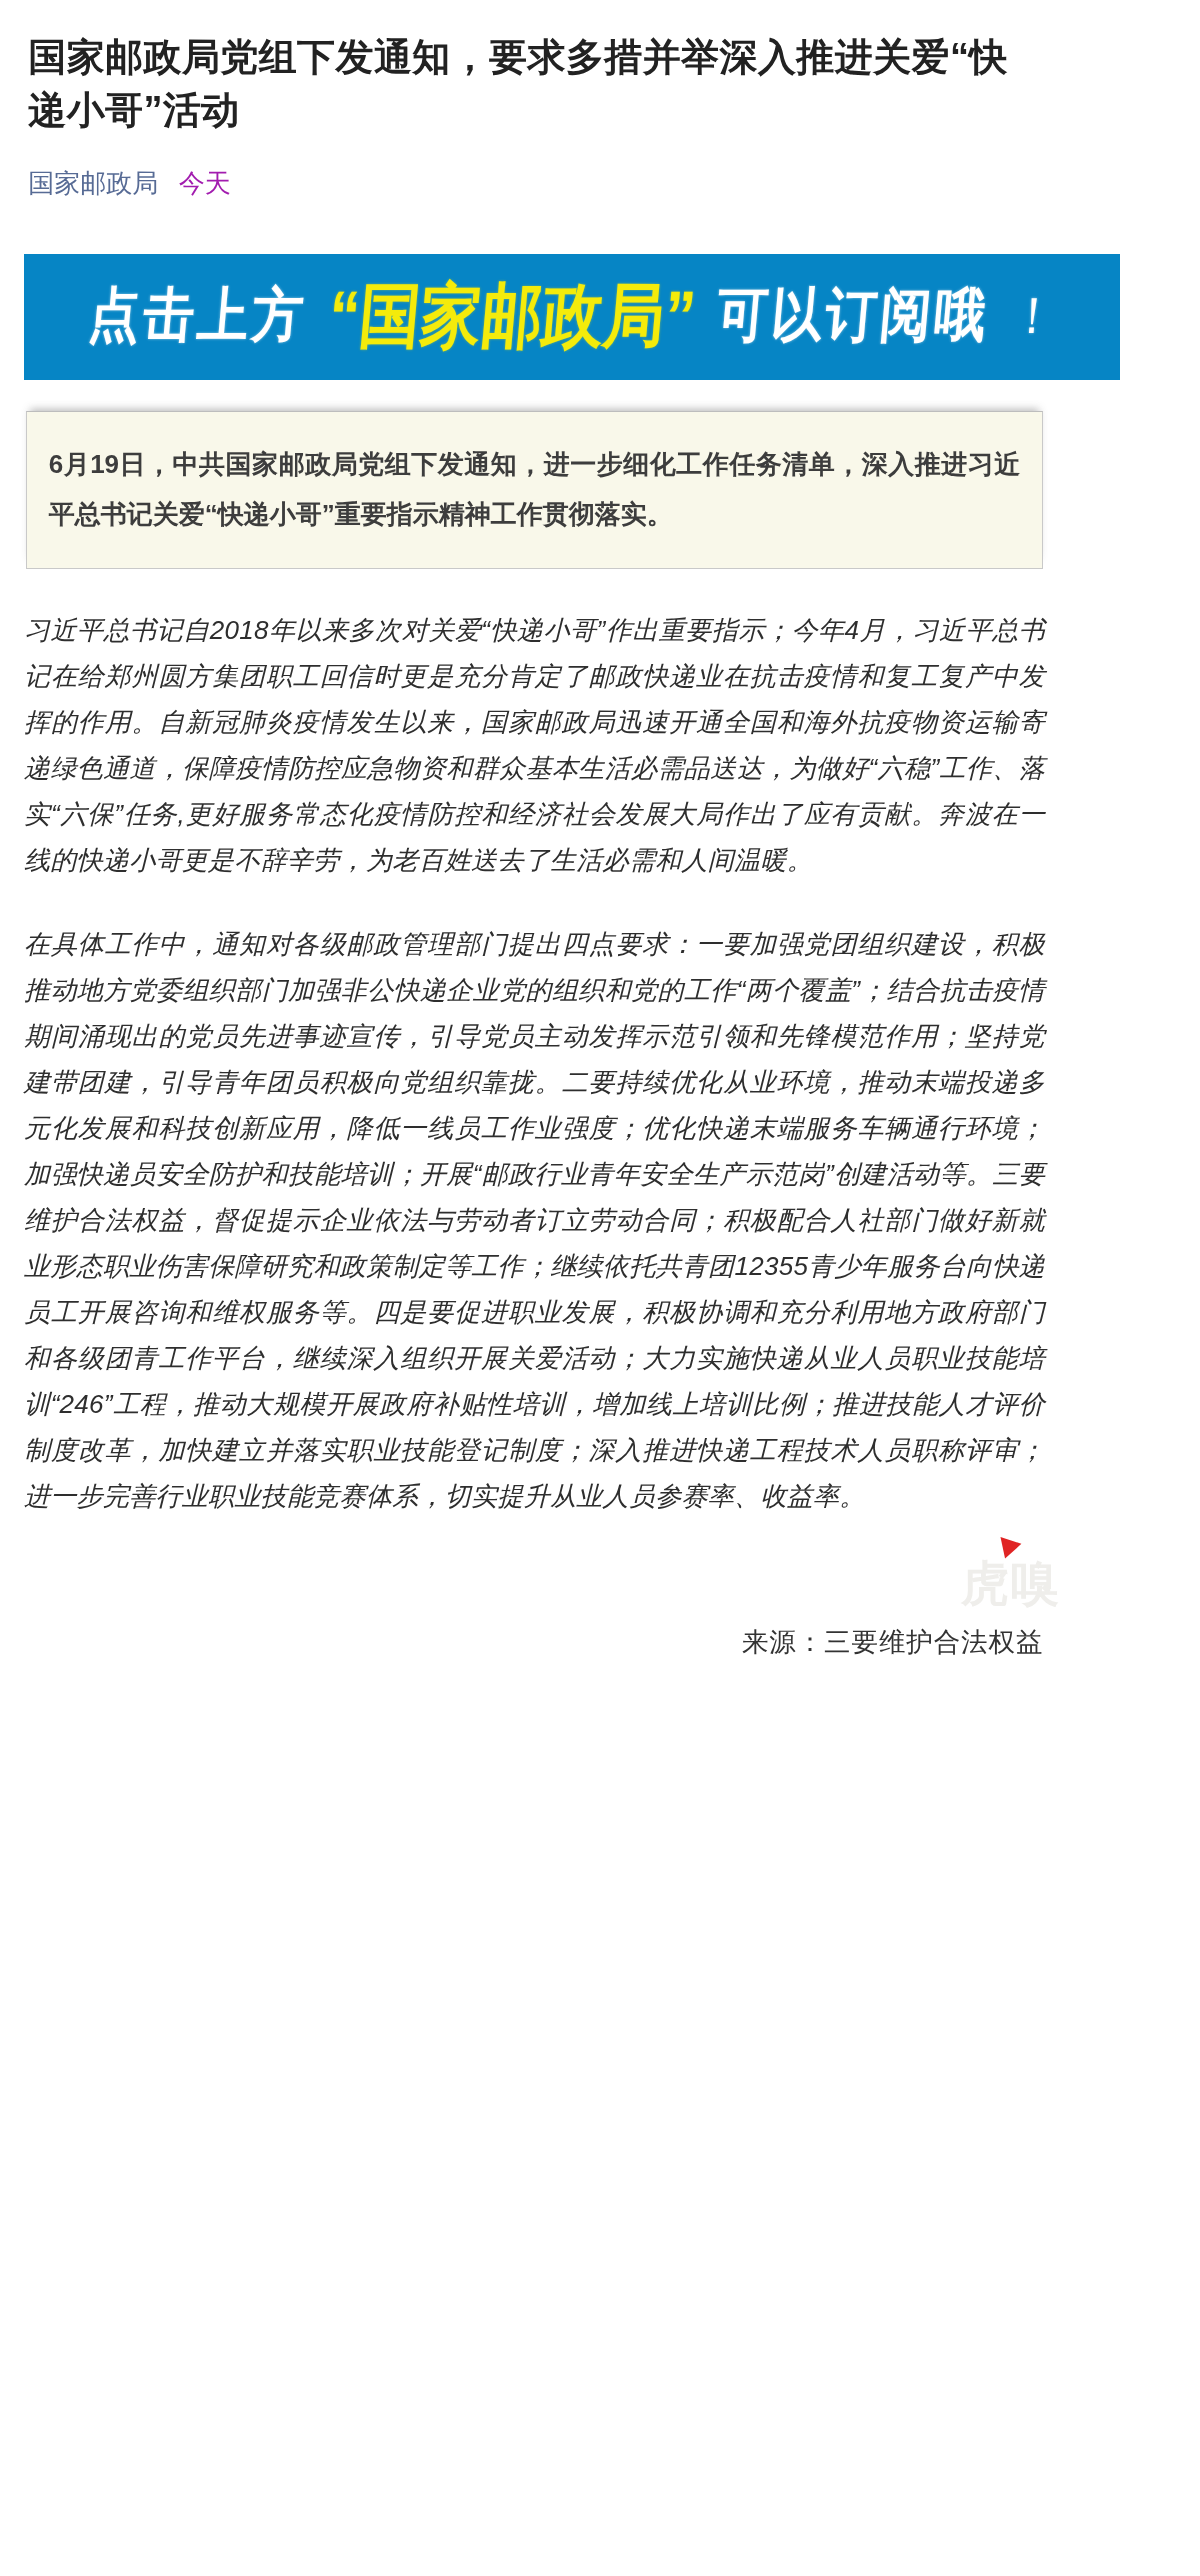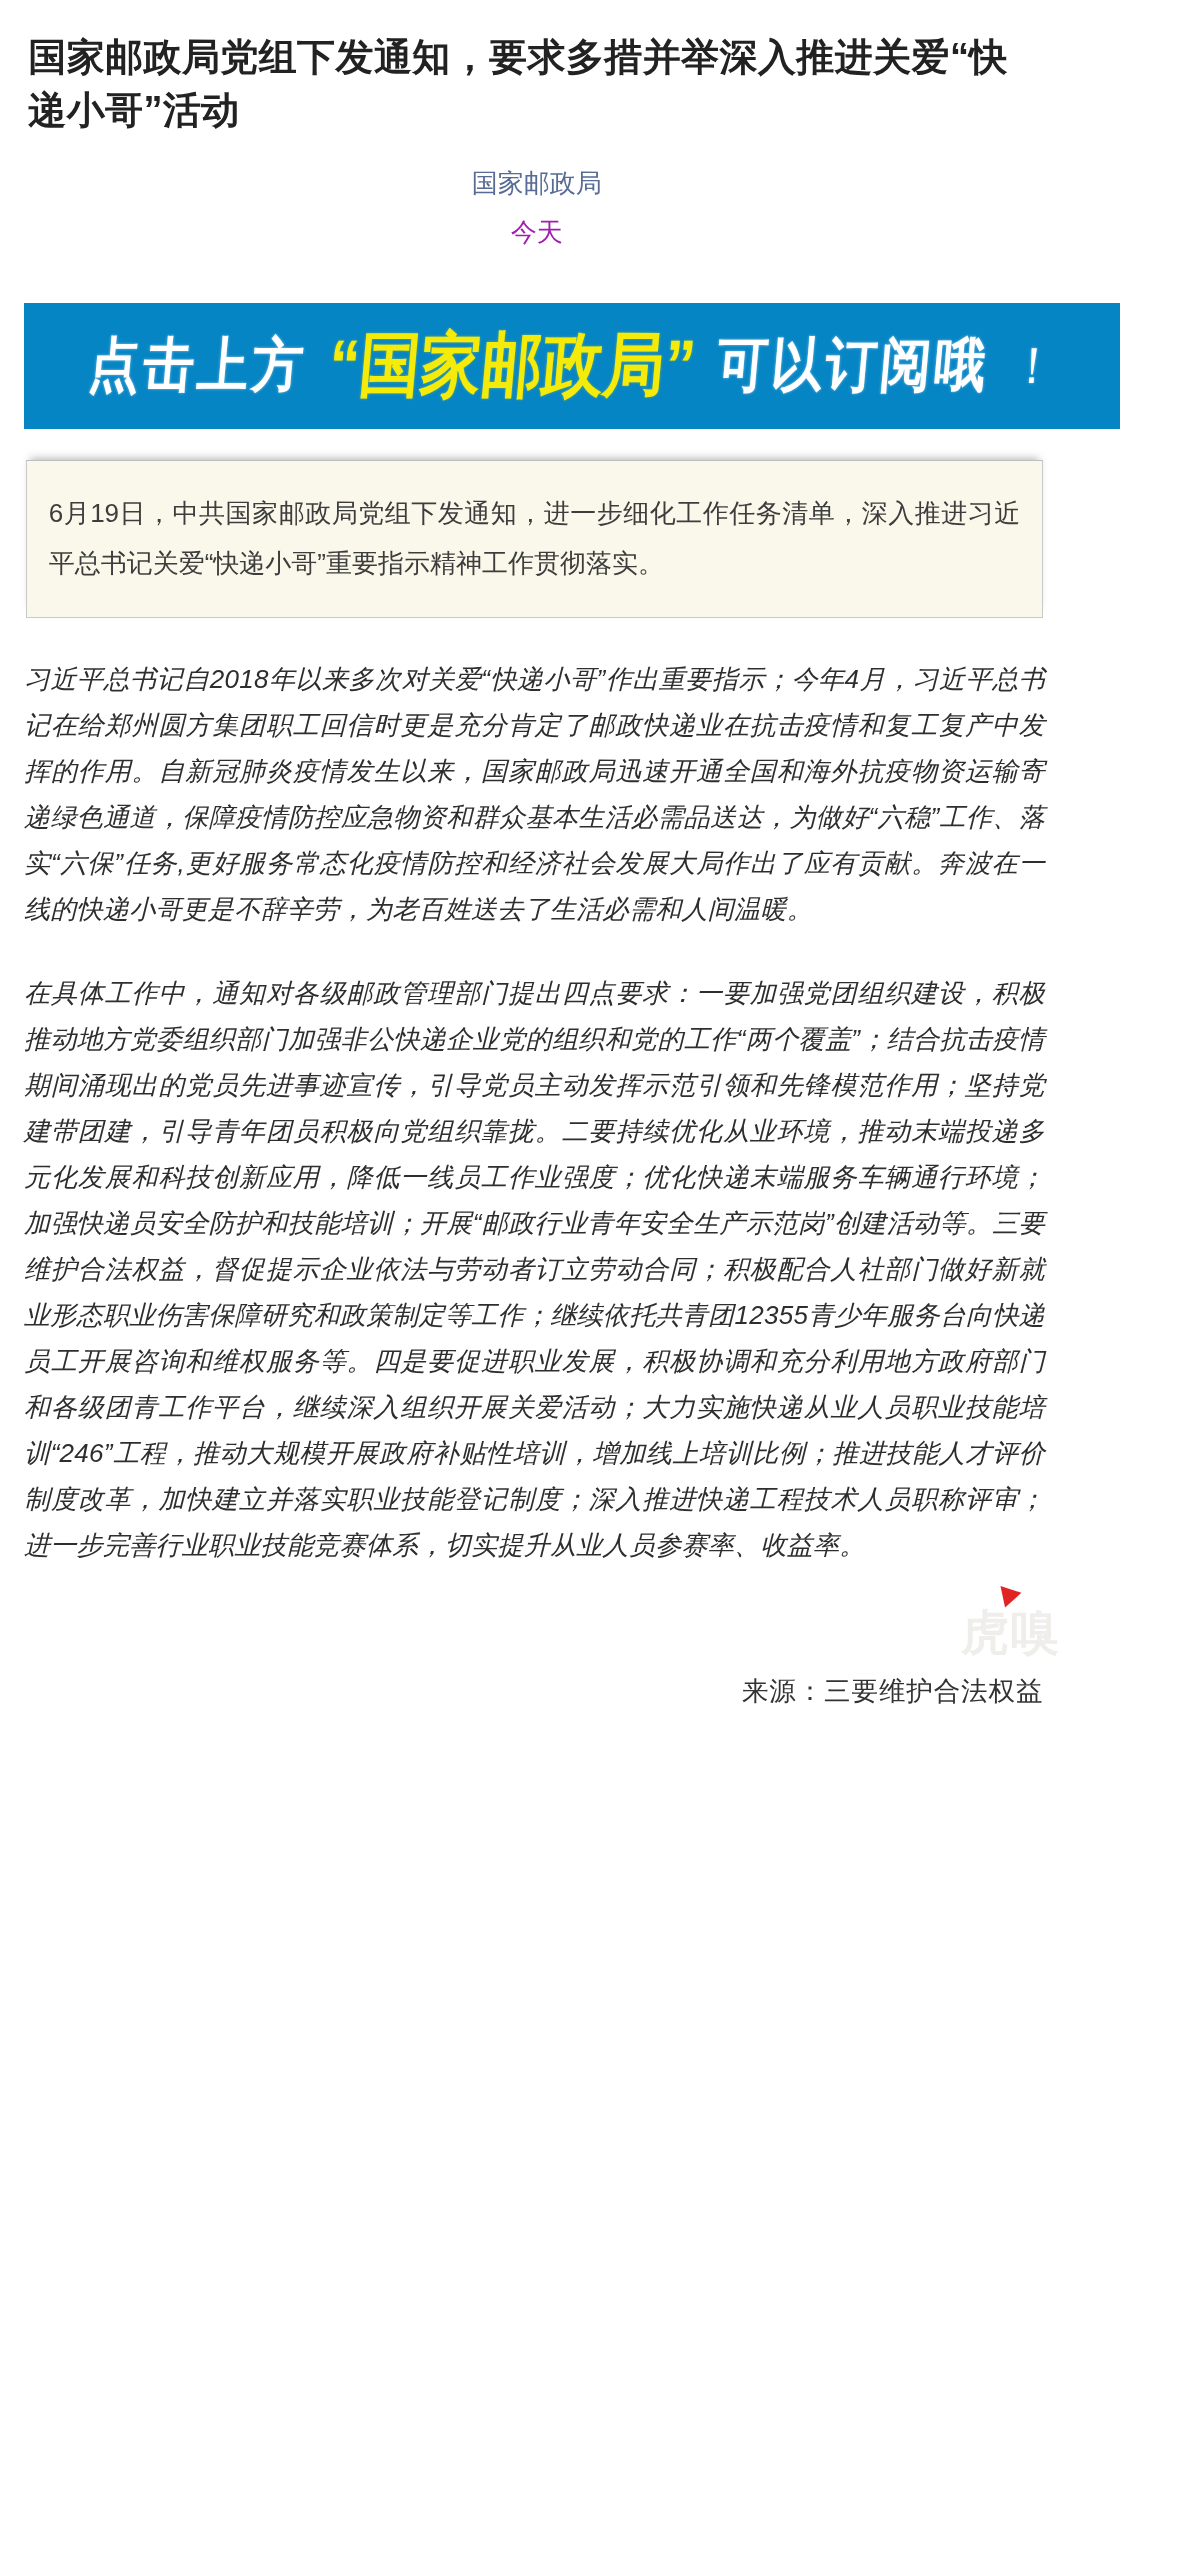--- a/index.html
+++ b/index.html
@@ -26,23 +26,22 @@
     color: #222222;
     letter-spacing: 0.4px;
   }
   
   .meta {
     margin-top: 32px;
     margin-left: 4.3px;
     font-size: 26px;
     line-height: 29px;
     display: flex;
-    align-items: center;
+    align-items: flex-end;
     gap: 20.5px;
-    flex-direction: column;
   }
   .account-link { color: #576b95; cursor: pointer; text-decoration: none; }
   .pub-time { color: #a21caf; }
   
   .banner {
     margin: 56px auto 0 auto;
     width: 1096px;
     height: 126px;
     background: #0685c5;
     display: flex;
@@ -73,20 +72,21 @@
     margin: 31px 1.7px 0 1.7px;
     background: #f9f8ea;
     border: 0.9px solid #c9c9c9;
     border-top-color: #bdbdbd;
     box-shadow: 0 -6.8px 7.7px -4.3px rgba(80,80,80,0.38);
     padding: 27px 22px 29px 22px;
     font-size: 26px;
     line-height: 50px;
     color: #3d3d3d;
     text-align: justify;
+    font-weight: bold;
   }
   
   .article { margin-top: 1.7px; }
   .article p {
     margin-top: 38px;
     font-size: 26px;
     line-height: 46px;
     color: #2e2e2e;
     text-align: justify;
     letter-spacing: 0.3px;

